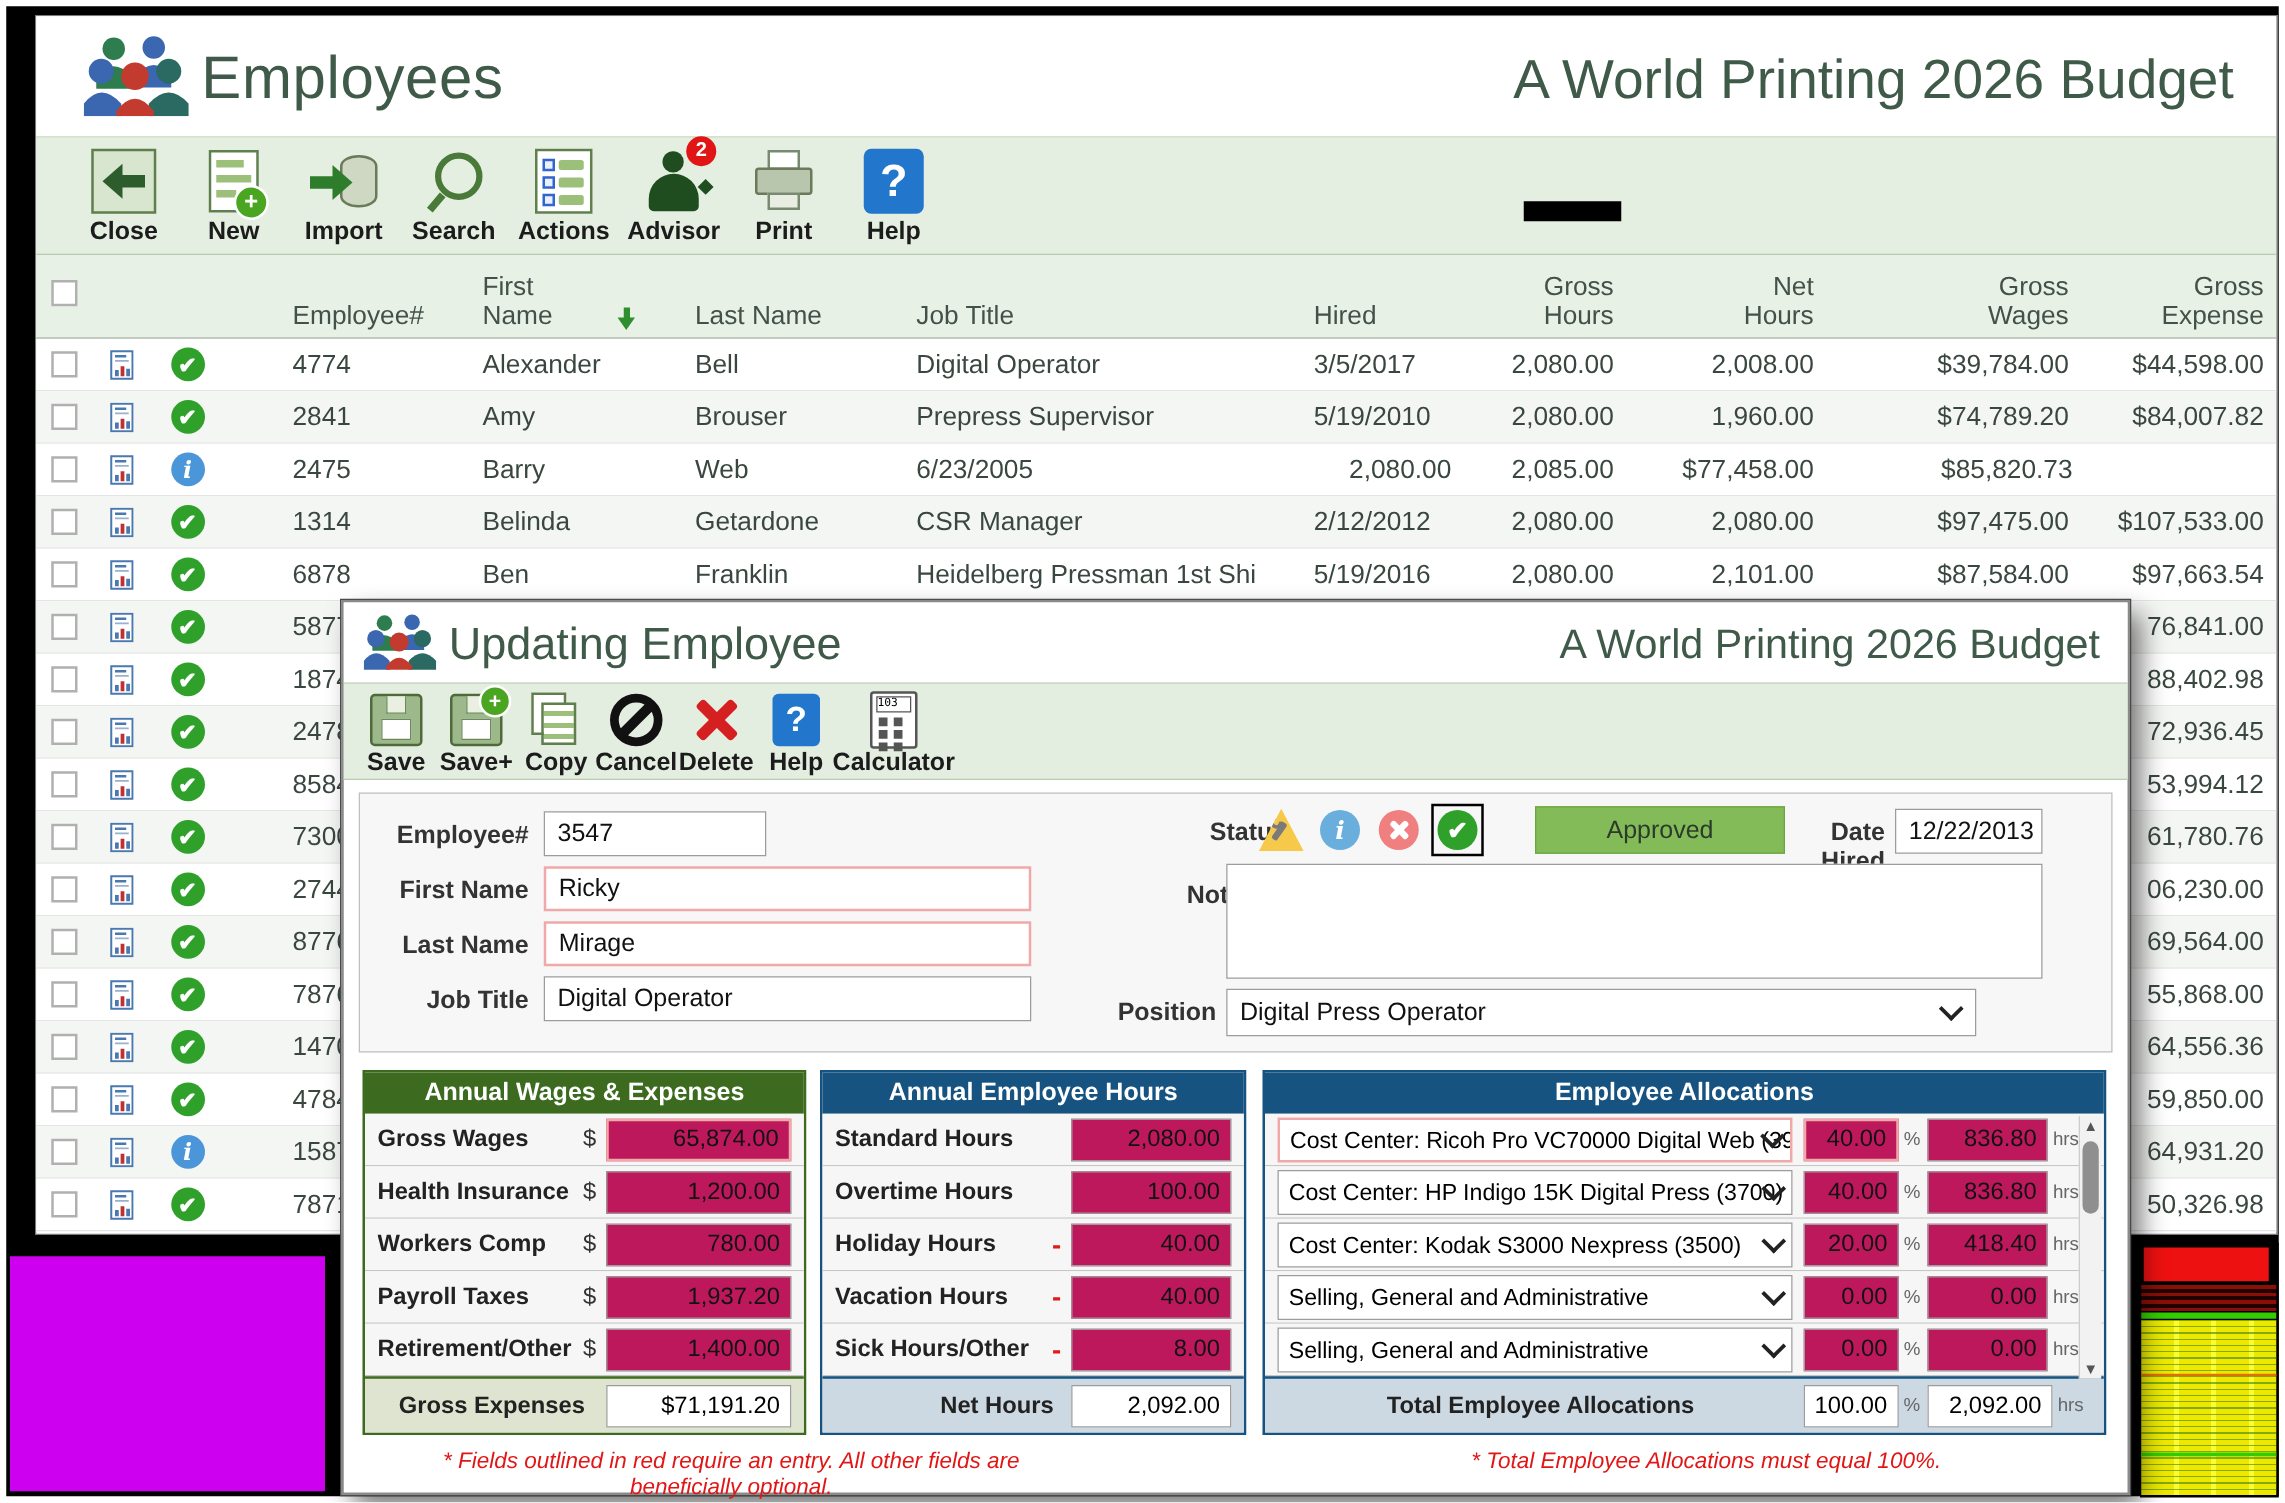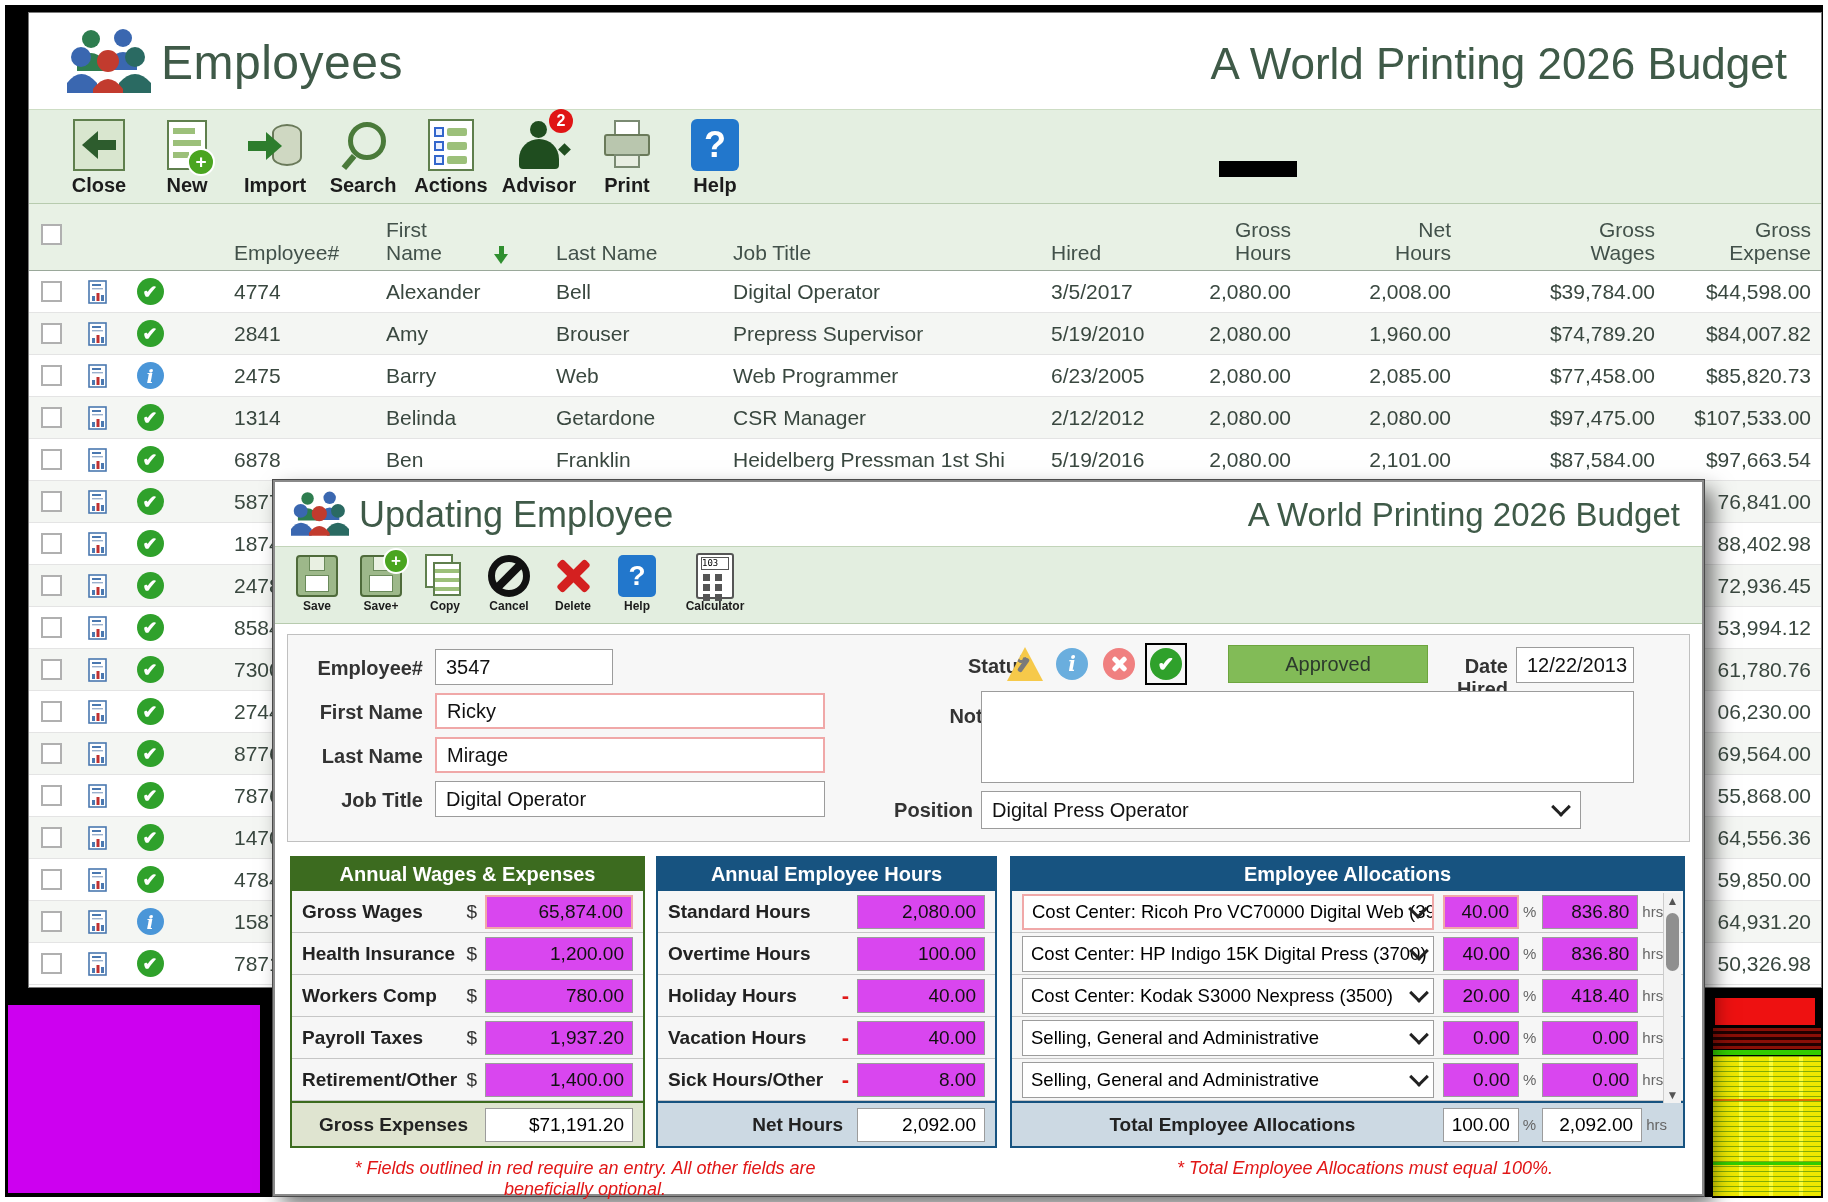--- a/index.html
+++ b/index.html
@@ -83,21 +83,21 @@
 
   
   .dw-head{position:relative;height:64px;background:#fff;}
   .dw-title{position:absolute;left:84px;top:12px;font-size:36px;color:#3f5a48;}
   .dw-budget{position:absolute;right:22px;top:14px;font-size:33px;color:#3f5a48;}
   .dw-icon{position:absolute;left:16px;top:8px;}
   .dw-toolbar{position:absolute;left:0;right:0;top:64px;height:78px;background:#e3eee0;border-top:1px solid #c2d4b9;border-bottom:1px solid #b7cbae;display:flex;padding:6px 0 0 10px;box-sizing:border-box;}
   .dbtn{width:64px;display:flex;flex-direction:column;align-items:center;cursor:pointer;}
   .dbtn.wide{width:92px;}
   .dbtn .ico{height:46px;display:flex;align-items:center;justify-content:center;position:relative;}
-  .dbtn .lbl{font-weight:bold;font-size:12px;color:#1c1c1c;}
+  .dbtn .lbl{font-weight:bold;font-size:20px;color:#1c1c1c;}
 
   .flop{position:relative;width:42px;height:42px;background:#9db88a;border:2px solid #4f6b3b;border-radius:4px;box-sizing:border-box;}
   .flop:before{content:"";position:absolute;left:7px;right:7px;bottom:3px;height:15px;background:#fff;border:1px solid #6a8a5a;}
   .flop:after{content:"";position:absolute;left:11px;right:11px;top:0;height:13px;background:#e9f0e2;border:1px solid #6a8a5a;border-top:none;}
   .plus-badge{position:absolute;right:-9px;top:-9px;width:22px;height:22px;border-radius:50%;background:#4aa520;color:#fff;font-weight:bold;font-size:17px;line-height:22px;text-align:center;border:2px solid #fff;z-index:2;}
   .i-copy{position:relative;width:44px;height:44px;}
   .i-copy .sheet{position:absolute;width:28px;height:34px;background:#fff;border:2px solid #5f7f4d;box-sizing:border-box;}
   .i-copy .s1{left:2px;top:0;}
   .i-copy .s2{left:10px;top:8px;background:repeating-linear-gradient(180deg,#fff 0 5px,#9cc07a 5px 9px);}
   .i-cancel{position:relative;width:42px;height:42px;}
@@ -138,21 +138,21 @@
   
   .panel{position:absolute;top:374px;height:292px;box-sizing:border-box;border:2px solid;display:flex;flex-direction:column;background:#f6f6f6;}
   .p-green{border-color:#3c6b1f;}
   .p-blue{border-color:#175380;}
   .p-head{height:33px;color:#fff;font-weight:bold;font-size:20px;display:flex;align-items:center;justify-content:center;flex:none;}
   .p-green .p-head{background:#3c6b1f;}
   .p-blue .p-head{background:#175380;}
   .p-row{height:42px;flex:none;display:flex;align-items:center;border-bottom:1px solid #c6c6c6;padding:0 10px;box-sizing:border-box;background:#f6f6f6;}
   .p-row .plabel{flex:1;font-size:19px;font-weight:bold;color:#222;white-space:nowrap;overflow:hidden;}
   .p-row .cur{font-size:19px;color:#333;margin-right:8px;}
-  .pinp{height:34px;background:#d946ef;border:1px solid #9c9c9c;box-sizing:border-box;display:flex;align-items:center;justify-content:flex-end;padding:0 8px;font-size:19px;color:#111;flex:none;}
+  .pinp{height:34px;background:#be185d;border:1px solid #9c9c9c;box-sizing:border-box;display:flex;align-items:center;justify-content:flex-end;padding:0 8px;font-size:19px;color:#111;flex:none;}
   .pinp.req{border:2px solid #f0a8a8;}
   .minus{color:#e01b1b;font-weight:bold;font-size:22px;margin-right:8px;}
   .p-foot{flex:1;display:flex;align-items:center;padding:0 10px;box-sizing:border-box;}
   .p-green .p-foot{background:#dfe4d0;border-top:2px solid #3c6b1f;}
   .p-blue .p-foot{background:#ccd9e3;border-top:2px solid #175380;}
   .p-foot .flab{font-size:19px;font-weight:bold;color:#222;}
   .p-foot .fbox{height:34px;background:#fff;border:1px solid #9c9c9c;box-sizing:border-box;display:flex;align-items:center;justify-content:flex-end;padding:0 8px;font-size:19px;}
   .unit{font-size:15px;color:#666;margin:0 6px 0 4px;}
   .alloc-rows .selw{position:relative;width:412px;height:36px;background:#fff;border:1px solid #9c9c9c;box-sizing:border-box;display:flex;align-items:center;padding:0 26px 0 8px;font-size:18.5px;white-space:nowrap;overflow:hidden;flex:none;}
   .alloc-rows .selw.req{border:2px solid #f0a8a8;}
@@ -388,21 +388,20 @@
               <rect x="8.5" y="13" width="3" height="8" fill="#c03030"></rect>
               <rect x="13" y="15" width="3" height="6" fill="#4a78b0"></rect>
             </svg>
     </div>
     <div class="c-st">
             <span class="st info">i</span>
           </div>
     <div class="c-emp">2475</div>
     <div class="c-first">Barry</div>
     <div class="c-last">Web</div>
-    <div class="c-job">Web Programmer</div>
     <div class="c-hired">6/23/2005</div>
     <div class="c-gh">2,080.00</div>
     <div class="c-nh">2,085.00</div>
     <div class="c-gw">$77,458.00</div>
     <div class="c-ge">$85,820.73</div>
   </div>
         <div class="trow grid alt">
     <div class="c-cb">
             <span class="cbx"></span>
           </div>

